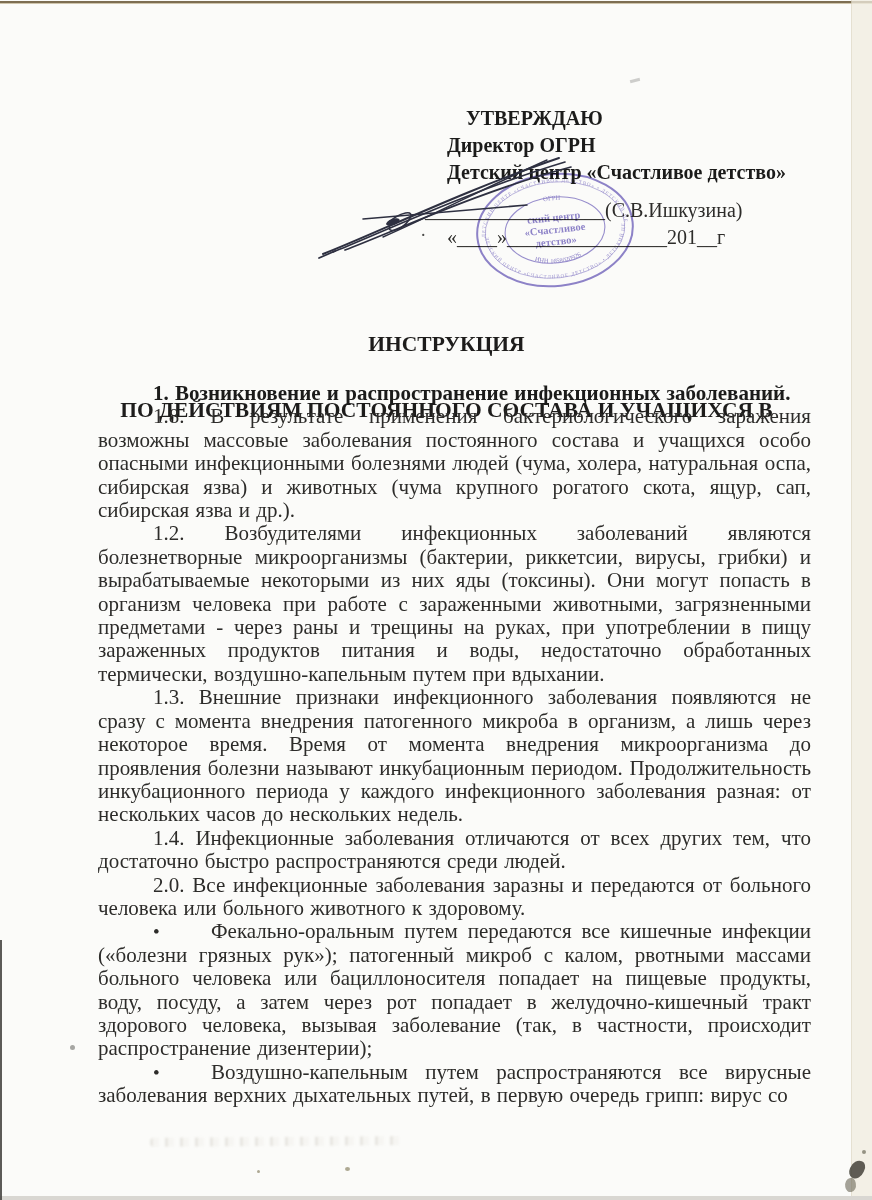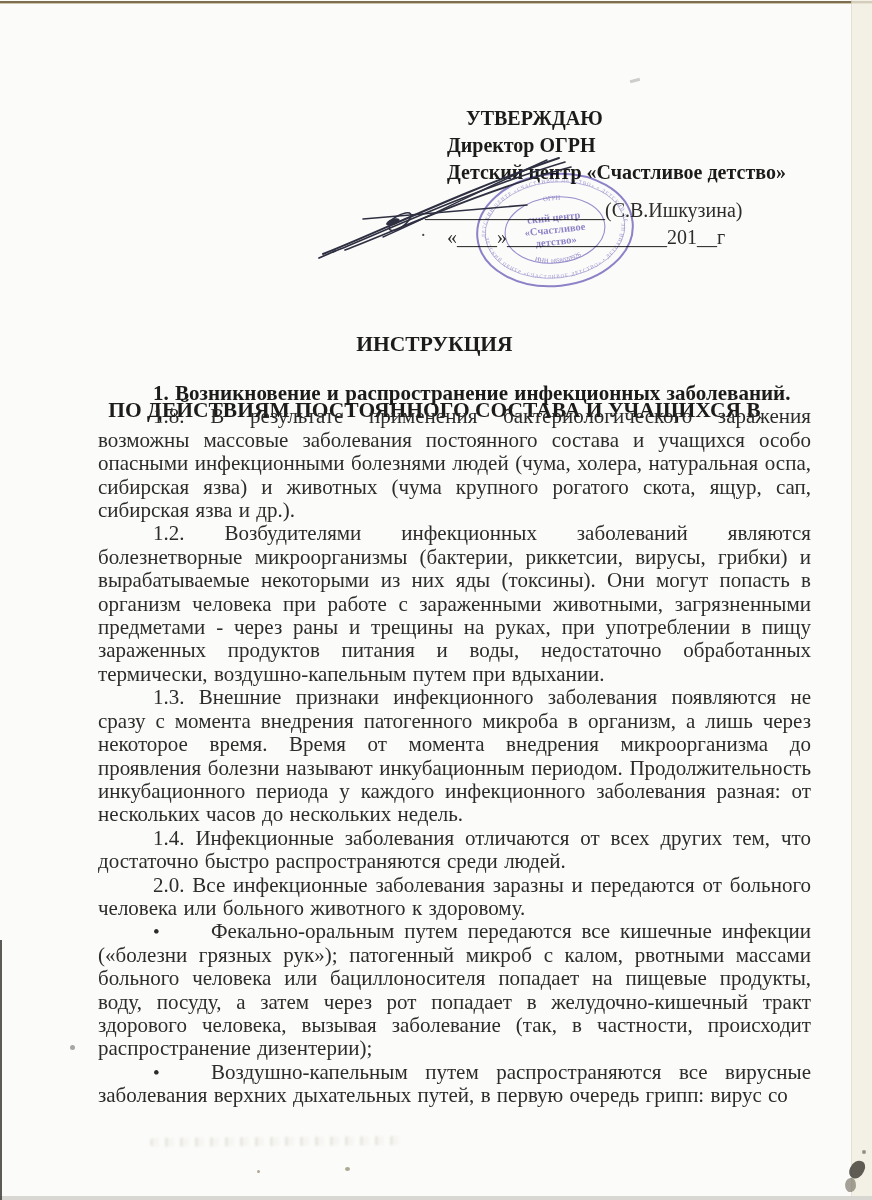--- a/index.html
+++ b/index.html
@@ -24,21 +24,21 @@
   }
   
   .appr{font-size:20px;white-space:nowrap;}
   .appr.b{font-weight:bold;color:#1b1b1a;}
   .stray-dot{left:421px;top:220px;font-size:18px;color:#4a4a48;}
   
   .stamp-svg{left:472px;top:168px;width:166px;height:124px;mix-blend-mode:multiply;opacity:.92;filter:blur(.3px);z-index:5;}
   
   .sig-svg{left:275px;top:140px;width:340px;height:135px;z-index:6;}
   
-  .doc-title{left:78px;top:289px;width:713px;text-align:center;font-weight:bold;color:#1d1c1b;
+  .doc-title{left:90px;top:289px;width:713px;text-align:center;font-weight:bold;color:#1d1c1b;
     font-size:21.5px;line-height:22px;white-space:pre-wrap;z-index:3;}
   
   .body-col{left:90px;top:382px;width:713px;font-size:21px;line-height:23.4px;
     text-align:justify;word-spacing:.05em;z-index:3;margin-left:8px;}
   .body-col p{margin:0;text-indent:55px;}
   .body-col p.h{font-weight:bold;color:#1b1b1a;}
   .bullet{display:inline-block;width:58px;text-indent:0;font-size:19px;}
 </style>
 </head>
 <body>

